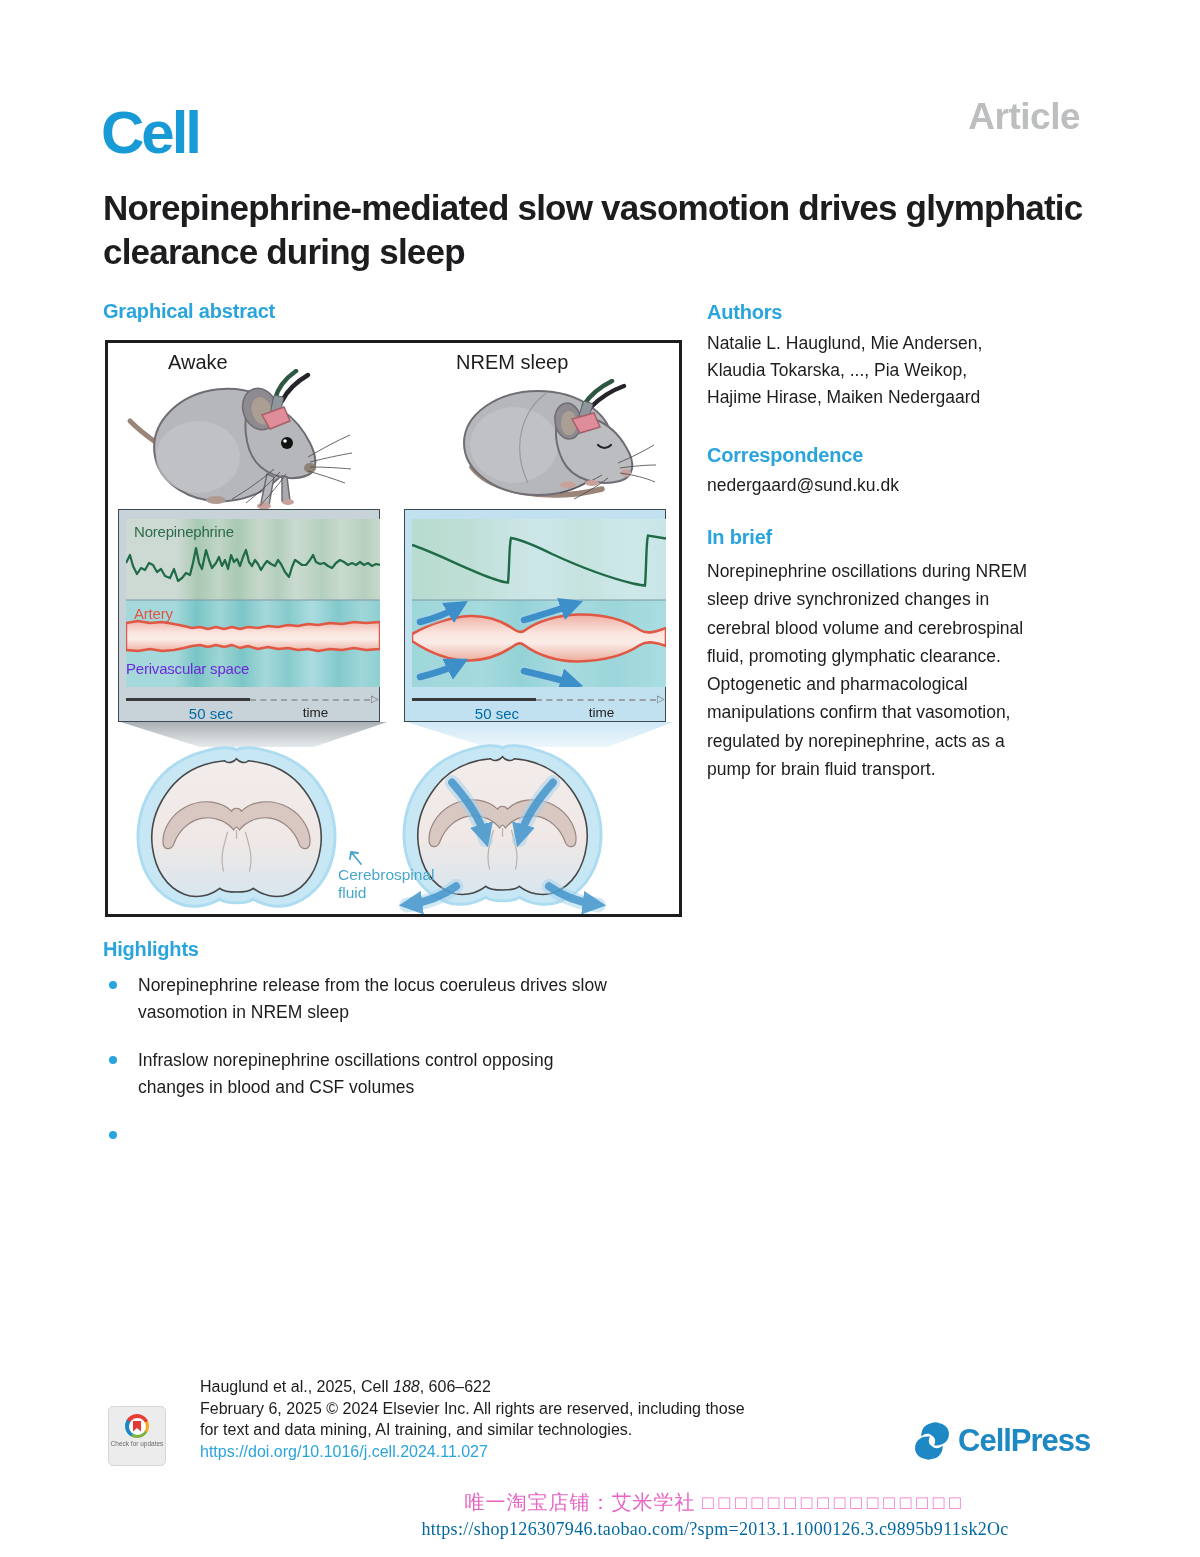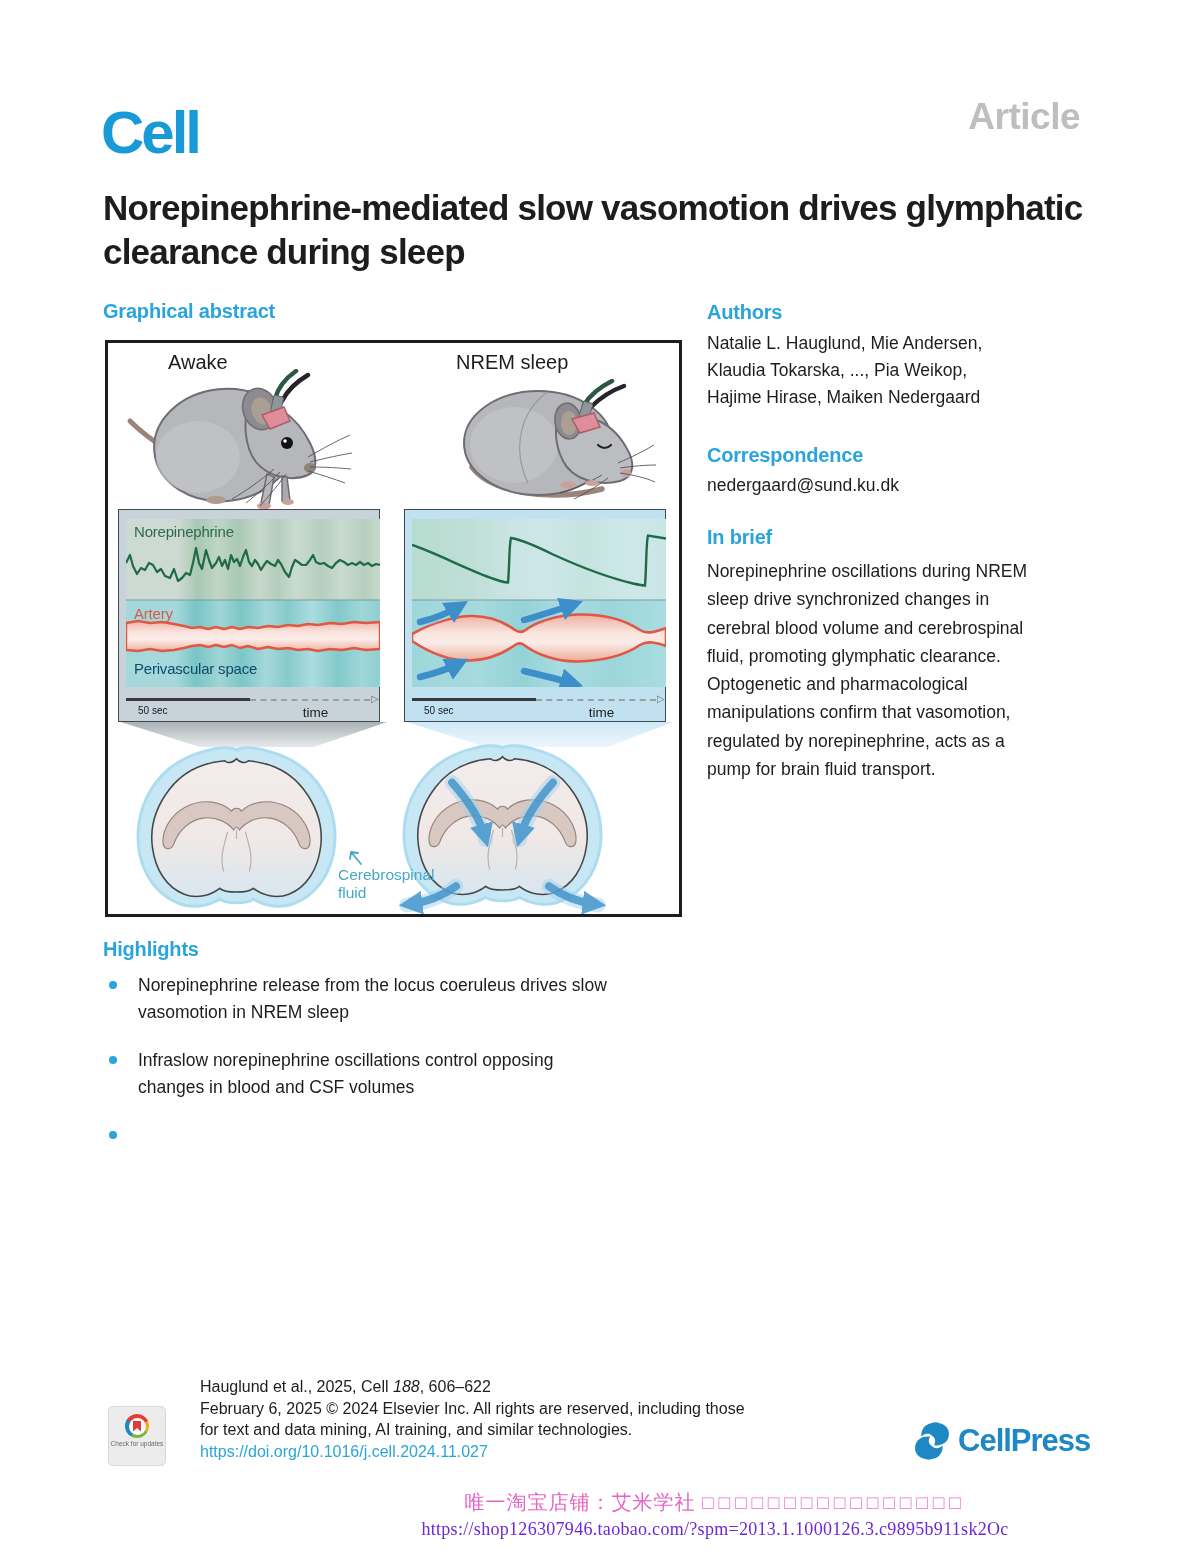--- a/index.html
+++ b/index.html
@@ -35,27 +35,27 @@
   .ne-bg{top:0;height:81px;}
   .pvs-bg{top:81px;height:87px;}
   .ne-bg.l{background-image:linear-gradient(90deg,#cdd9d3 0px,#cdd9d3 52px,#a9c9b3 72px,#c0d5c6 92px,#aac9b4 112px,#c6d8cb 134px,#b3cebc 152px,#cadbd0 170px,#b5cfbe 196px,#c9dbce 216px,#b6cfbf 238px,#c7dacc 254px);}
   .pvs-bg.l{background-image:linear-gradient(90deg,#a5d8da 0px,#a5d8da 50px,#79c5c6 70px,#9fd5d5 94px,#7cc6c7 116px,#a5d8da 140px,#86cbcc 162px,#abdce0 186px,#82c9cb 212px,#a0d6d8 236px,#8ecfd0 254px);}
   .ne-bg.r{background-image:linear-gradient(90deg,#b7dcd0 0px,#bfdfd6 60px,#c9e4e2 100px,#cde7e9 130px,#c6e3df 170px,#cee8ea 220px,#c9e5e6 254px);}
   .pvs-bg.r{background-image:linear-gradient(90deg,#9ed7da 0px,#a5dade 70px,#93d2d6 110px,#a8dce0 150px,#9cd6da 200px,#a9dde1 254px);}
   .trace svg{position:absolute;left:0;top:0;}
   .tr-lbl{position:absolute;font-size:15px;letter-spacing:-0.2px;}
   .lbl-ne{left:8px;top:4px;color:#2c6b4c;}
   .lbl-artery{left:8px;top:86px;color:#e05744;}
-  .lbl-pvs{left:8px;top:141px;color:#0c4a6e;}
+  .lbl-pvs{left:0;top:141px;color:#6d28d9;}
 
   .axis{position:absolute;left:7px;top:186px;width:254px;height:26px;}
   .axis .solid{position:absolute;left:0;top:2px;width:124px;border-top:3px solid #3a3a3a;}
   .axis .dashed{position:absolute;left:124px;top:2.5px;width:120px;border-top:2px dashed #98a0a4;}
   .axis .tri{position:absolute;left:245px;top:-3.5px;font-size:10px;color:#6a7378;}
-  .axis .t1{position:absolute;left:12px;top:9px;width:95px;text-align:left;font-size:10px;color:#0f172a;}
+  .axis .t1{position:absolute;left:12px;top:9px;width:95px;text-align:right;font-size:15px;color:#0369a1;}
   .axis .t2{position:absolute;left:147px;top:9px;width:85px;text-align:center;font-size:13.5px;color:#222;}
 
   .trap{position:absolute;top:379px;width:272px;height:25px;}
   .trap.tleft{left:10px;background:linear-gradient(180deg,#9aa2a7,#e2e6e8);
               clip-path:polygon(1% 0,99% 0,72% 100%,30% 100%);opacity:.85;}
   .trap.tright{left:296px;background:linear-gradient(180deg,#cfe9f7,#ecf6fb);
                clip-path:polygon(1% 0,99% 0,75% 100%,30% 100%);}
   .brain{position:absolute;width:218px;height:170px;}
   .brain.bleft{left:20px;top:400px;}
   .brain.bright{left:286px;top:398px;}
@@ -93,21 +93,21 @@
   .badge-text{font-size:6.5px;line-height:7.5px;color:#66696c;}
   .citation{position:absolute;left:200px;top:1376px;font-size:16px;line-height:21.5px;color:#1d1d1f;}
   .doi{color:#2aa4dc;}
   .cellpress{position:absolute;left:911px;top:1420px;display:flex;align-items:center;}
   .cp-text{font-size:31px;font-weight:bold;color:#1e88c5;letter-spacing:-1px;margin-left:5px;}
 
   
   .wm{position:absolute;left:230px;top:1489px;width:970px;text-align:center;color:#e664c3;}
   .wm-line1{font-size:20px;letter-spacing:1px;}
   .wm-boxes{font-size:19px;letter-spacing:5px;color:#ee6fd0;}
-  .wm-url{margin-top:3px;font-family:"Liberation Serif",serif;font-size:18px;color:#6d28d9;letter-spacing:0.3px;}
+  .wm-url{margin-top:3px;font-family:"Liberation Serif",serif;font-size:18px;color:#0369a1;letter-spacing:0.3px;}
 </style>
 </head>
 <body>
 
 <div class="page">
 
   <div class="cell-logo">Cell</div>
   <div class="article-label">Article</div>
   <div class="title">Norepinephrine-mediated slow vasomotion drives glymphatic clearance during sleep</div>
 

